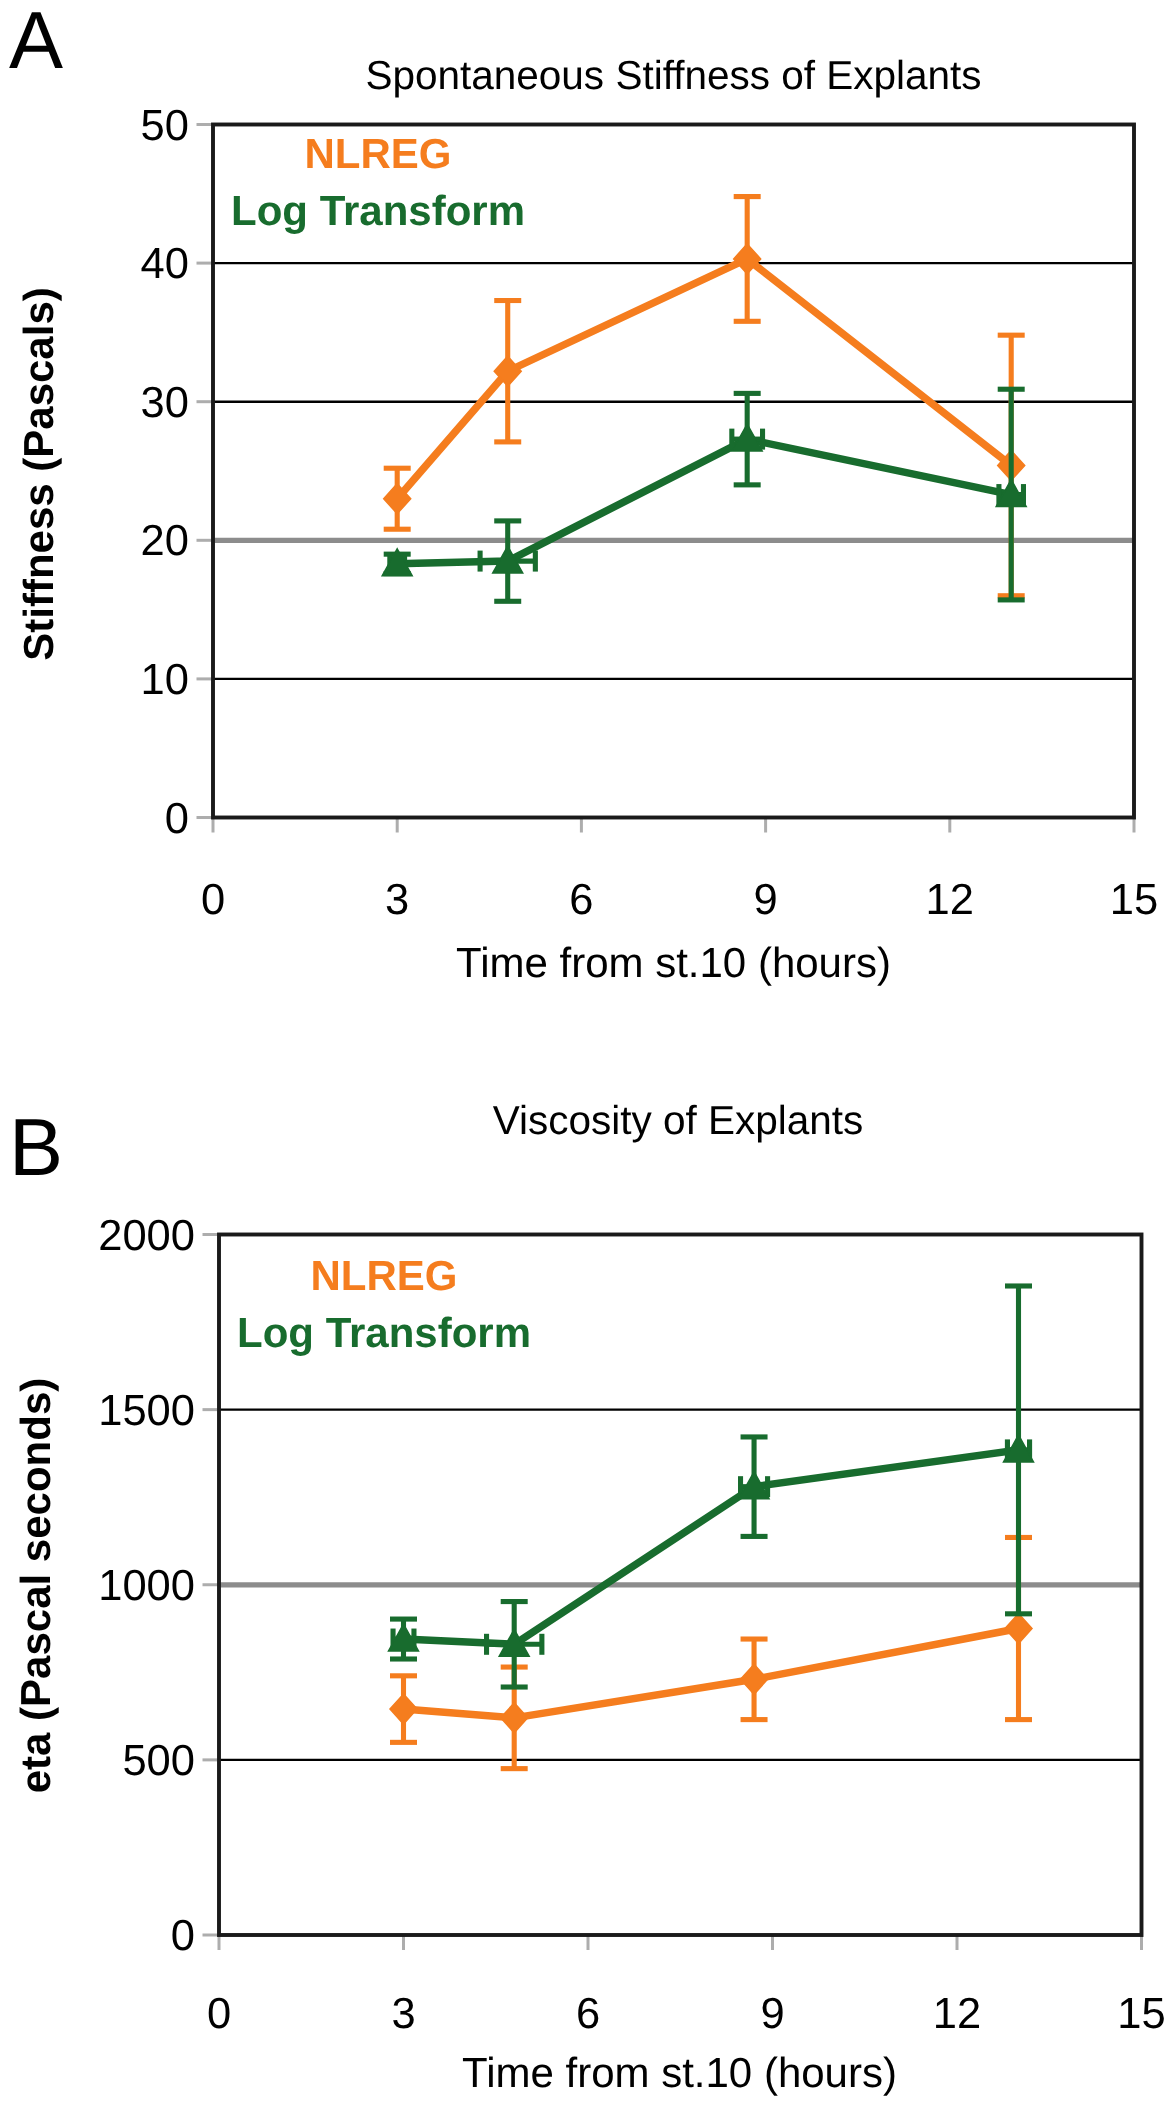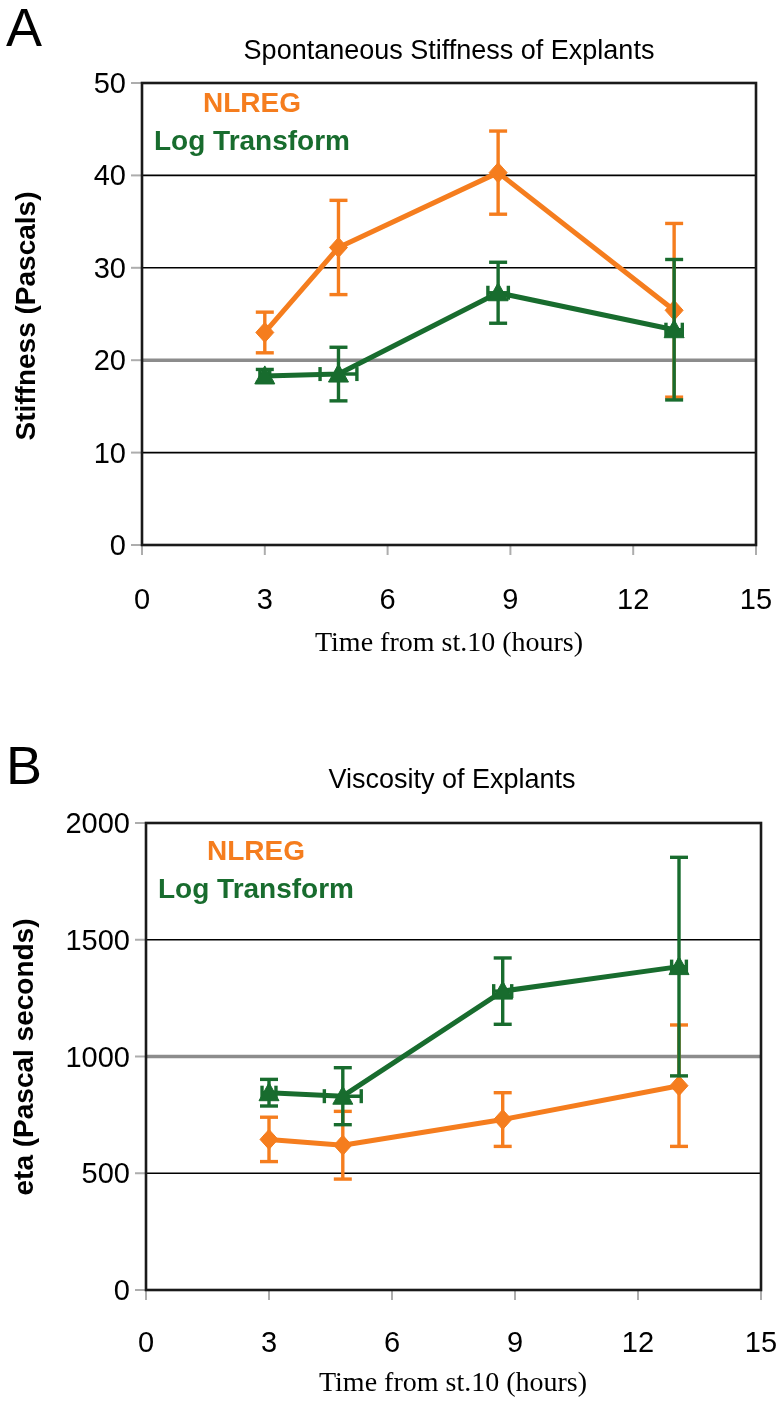--- a/index.html
+++ b/index.html
@@ -2,21 +2,21 @@
 <html><head>
 <meta charset="utf-8">
 <style>
   html,body{margin:0;padding:0;background:#ffffff;}
   .figure{position:relative;width:778px;height:1408px;background:#ffffff;overflow:hidden;
           font-family:"Liberation Sans", sans-serif;color:#000;}
   svg{position:absolute;left:0;top:0;}
   .overlay{position:absolute;white-space:nowrap;}
   .panel-letter{font-size:54px;font-weight:400;line-height:1;}
   .chart-title{font-size:27px;font-weight:400;transform:translateX(-50%);}
-  .x-title{font-size:28px;font-weight:400;transform:translateX(-50%);font-family:Liberation Serif, serif;}
+  .x-title{font-size:28px;font-weight:400;transform:translateX(-50%);}
   .y-title{font-size:28px;font-weight:700;transform:translate(-50%,-50%) rotate(-90deg);}
   .legend{line-height:38px;font-size:28px;font-weight:700;text-align:center;}
 </style>
 </head>
 <body>
 
 <div class="figure">
 
   <svg id="chart-svg" width="778" height="1408" viewBox="0 0 778 1408">
       <g>
@@ -183,21 +183,21 @@
   <div class="overlay panel-letter" style="left:6px;top:0px;">A</div>
   <div class="overlay chart-title" style="left:449px;top:4px;margin-top:31px;">Spontaneous Stiffness of Explants</div>
   <div class="overlay y-title" style="left:26px;top:316px;">Stiffness (Pascals)</div>
   <div class="overlay x-title" style="left:449px;top:626px;">Time from st.10 (hours)</div>
   <div class="overlay legend" style="left:154px;top:84px;">
     <div class="legend-item nlreg-text" style="color: rgb(245, 125, 30);">NLREG</div>
     <div class="legend-item logt-text" style="color: rgb(24, 108, 46);">Log Transform</div>
   </div>
 
   <div class="overlay panel-letter" style="left:6px;top:738px;">B</div>
-  <div class="overlay chart-title" style="left:452px;top:764px;">Viscosity of Explants</div>
+  <div class="overlay chart-title" style="left:452px;top:732px;">Viscosity of Explants</div>
   <div class="overlay y-title" style="left:24px;top:1057px;">eta (Pascal seconds)</div>
   <div class="overlay x-title" style="left:453px;top:1366px;">Time from st.10 (hours)</div>
   <div class="overlay legend" style="left:158px;top:832px;">
     <div class="legend-item nlreg-text" style="color: rgb(245, 125, 30);">NLREG</div>
     <div class="legend-item logt-text" style="color: rgb(24, 108, 46);">Log Transform</div>
   </div>
 
 </div>
 
 </body></html>

